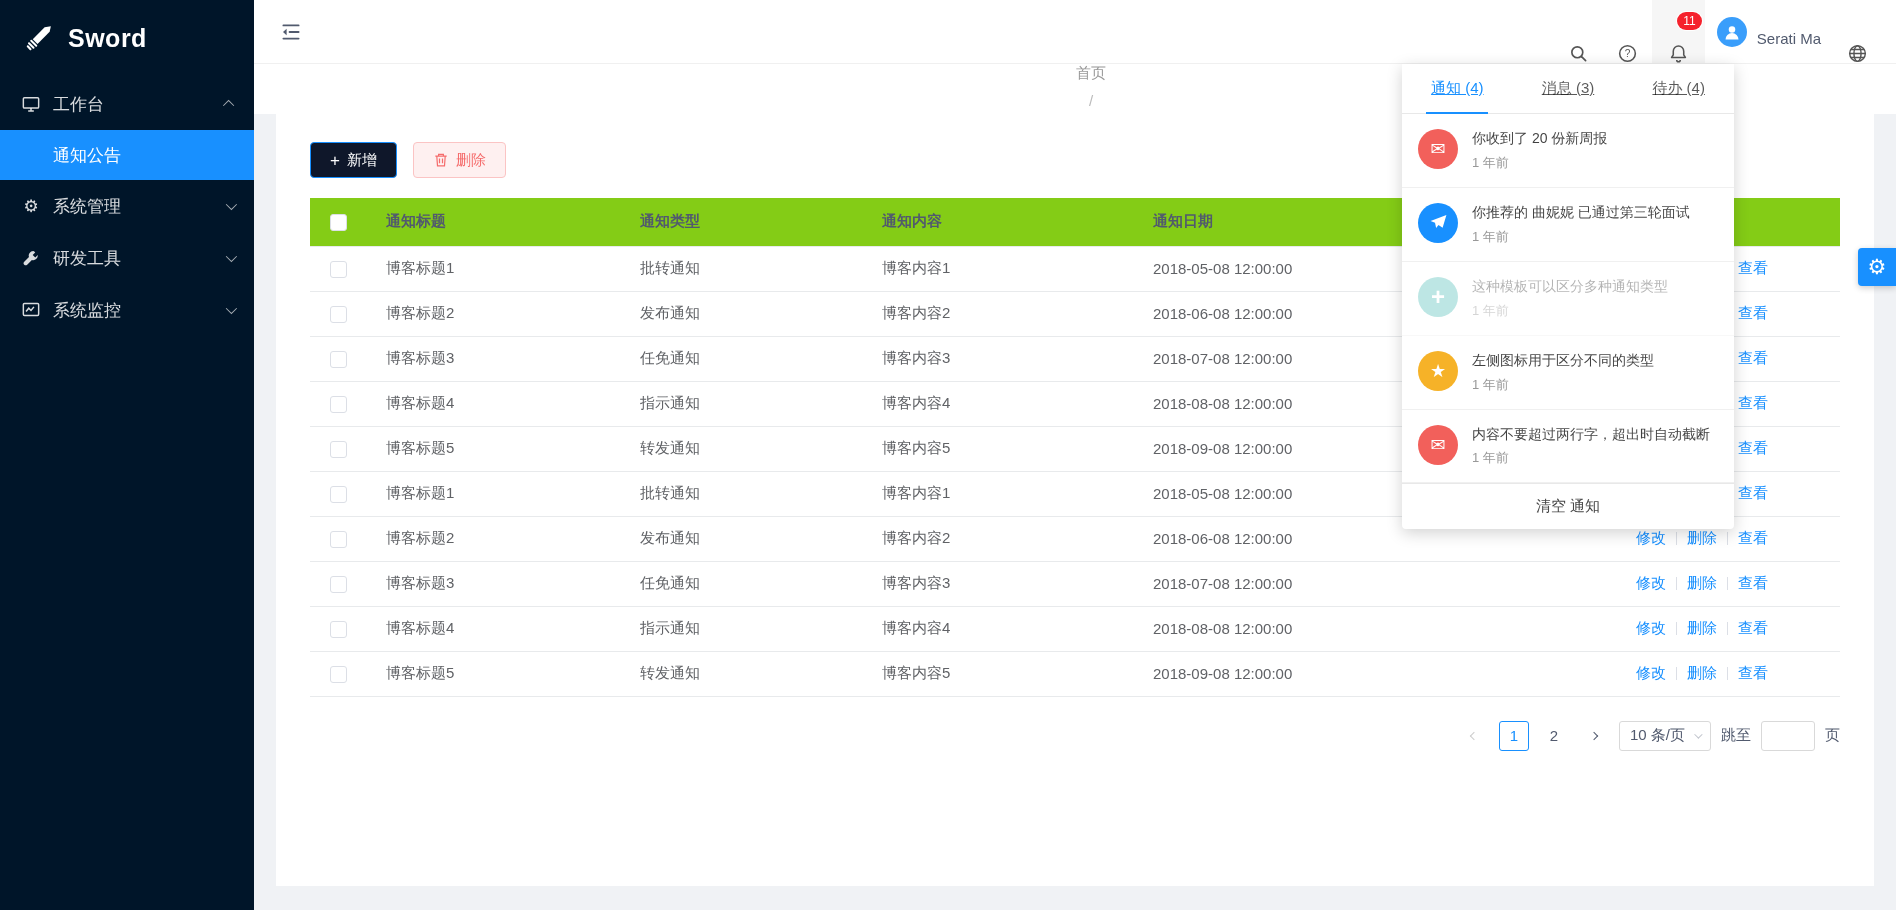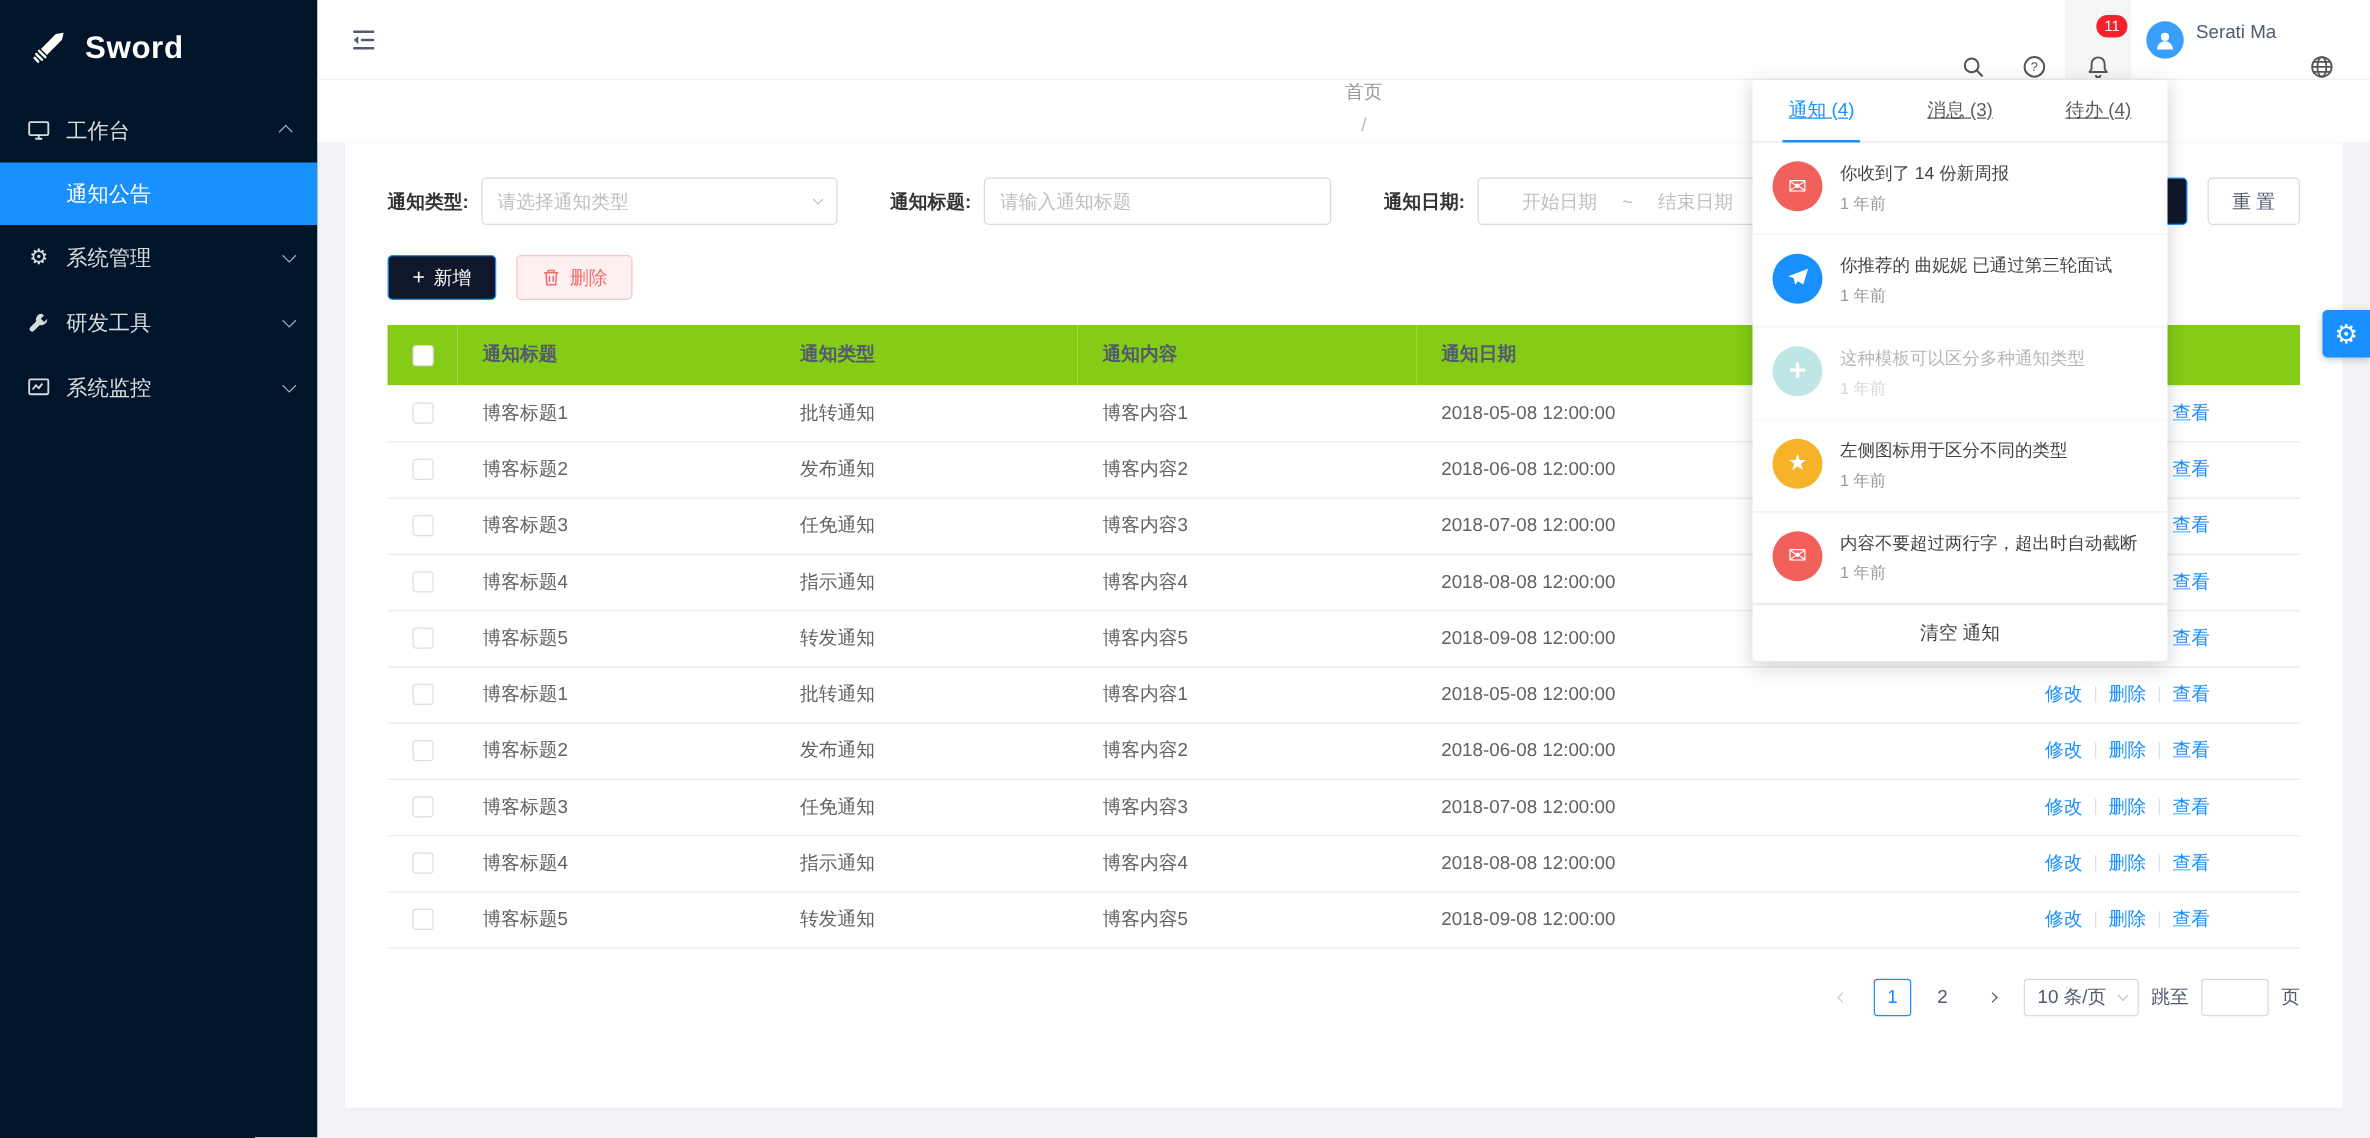--- a/index.html
+++ b/index.html
@@ -30,21 +30,21 @@
   
   .main { flex:1; display:flex; flex-direction:column; height:100%; }
   .topbar { height:64px; background:#fff; display:flex; align-items:center; padding:0 14px 0 26px; border-bottom:1px solid #f0f0f0; }
   .collapse-btn { color:#515a6e; cursor:pointer; display:inline-flex; }
   .collapse-btn svg { width:22px; height:22px; }
   .topbar-right { margin-left:auto; display:flex; align-items:center; height:100%; }
   .icon-btn { height:100%; display:inline-flex; align-items:flex-end; padding:0 15px; color:#555; cursor:pointer; position:relative; }
   .icon-btn svg { width:19px; height:19px; }
   .icon-btn.bell { background:rgba(0,0,0,.035); padding:0 17px; }
   .badge { position:absolute; top:12px; right:3px; background:#f5222d; color:#fff; font-size:12px; line-height:1; padding:3px 6px; border-radius:9px; box-shadow:0 0 0 1px #fff; }
-  .user { display:inline-flex; align-items:flex-start; gap:10px; padding:0 12px; cursor:pointer; }
+  .user { display:inline-flex; align-items:flex-end; gap:10px; padding:0 12px; cursor:pointer; }
   .avatar { width:30px; height:30px; border-radius:50%; background:#3a9efb; display:inline-flex; align-items:center; justify-content:center; overflow:hidden; }
   .avatar svg { width:20px; height:20px; }
   .user-name { color:#515a6e; }
 
   .breadcrumb { height:50px; background:#fff; display:flex; align-items:center; padding-left:32px; gap:9px; font-size:15px;flex-direction:column; }
   .bc-link { color:#999; cursor:pointer; }
   .bc-sep { color:#bbb; }
   .bc-current { color:#515a6e; }
 
   .content { flex:1; background:#f0f2f5; padding:0 22px 24px; overflow:hidden; }
@@ -215,37 +215,20 @@
       <span class="bc-link">首页</span>
       <span class="bc-sep">/</span>
       <span class="bc-link">工作台</span>
       <span class="bc-sep">/</span>
       <span class="bc-current">通知公告</span>
     </div>
 
     <div class="content">
       <div class="card">
 
-        <div class="filter-row">
-          <label>通知类型:</label>
-          <div class="select">
-            <span class="ph">请选择通知类型</span>
-            <i class="chev down sm"></i>
-          </div>
-          <label>通知标题:</label>
-          <input class="input" placeholder="请输入通知标题" style="">
-          <label>通知日期:</label>
-          <div class="date-range">
-            <span>开始日期</span>
-            <span>~</span>
-            <span>结束日期</span>
-          </div>
-          <button class="btn primary search-btn">查 询</button>
-          <button class="btn reset-btn">重 置</button>
-        </div>
 
         <div class="toolbar">
           <button class="btn primary">
             <span class="plus-icon"></span>
             <span>新增</span>
           </button>
           <button class="btn danger">
             <svg viewBox="0 0 16 16">
                 <path d="M2.3 4.2h11.4M5.6 4V2.4h4.8V4M3.8 4.2l.7 9.6h7l.7-9.6M6.5 6.5v4.8M9.5 6.5v4.8" fill="none" stroke="currentColor" stroke-width="1.2"></path>
               </svg>
@@ -381,21 +364,21 @@
   <div class="notice-panel">
     <div class="np-tabs">
       <span class="np-tab active">通知 (4)</span>
       <span class="np-tab">消息 (3)</span>
       <span class="np-tab">待办 (4)</span>
     </div>
     <div class="np-list">
       <div class="np-item">
         <span class="np-avatar" style="background:#f2605b">✉</span>
         <div class="np-body">
-          <div class="np-title">你收到了 14 份新周报</div>
+          <div class="np-title">你收到了 20 份新周报</div>
           <div class="np-time">1 年前</div>
         </div>
       </div>
       <div class="np-item">
         <span class="np-avatar" style="background:#1890ff">
           <svg viewBox="0 0 24 24">
               <path d="M22 2.5 2 10l5.6 2.2L9 18.8l3-3.7 5.2 3.4z" fill="#fff"></path>
             </svg>
         </span>
         <div class="np-body">

